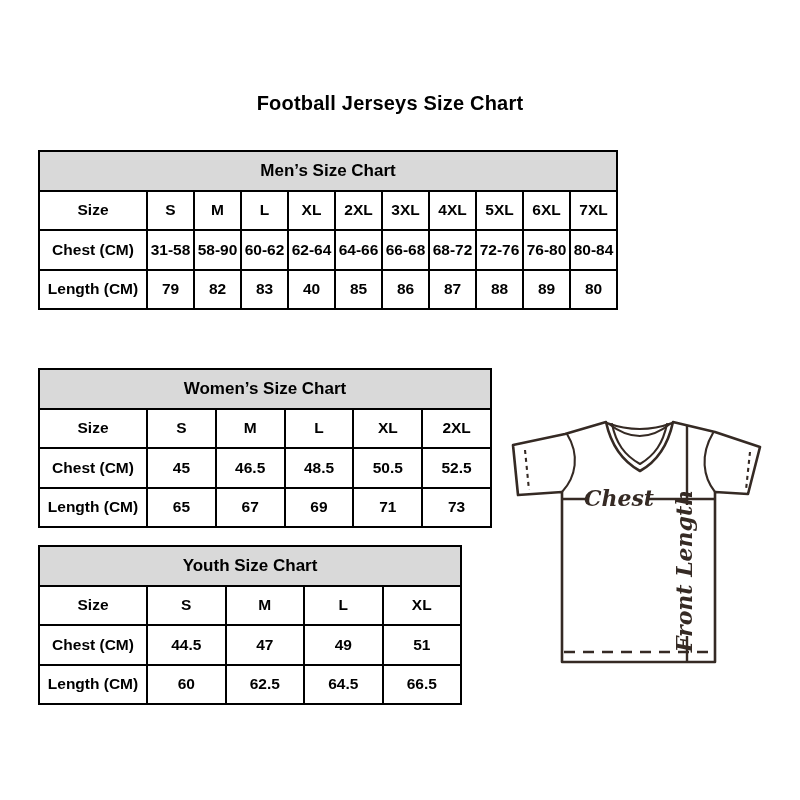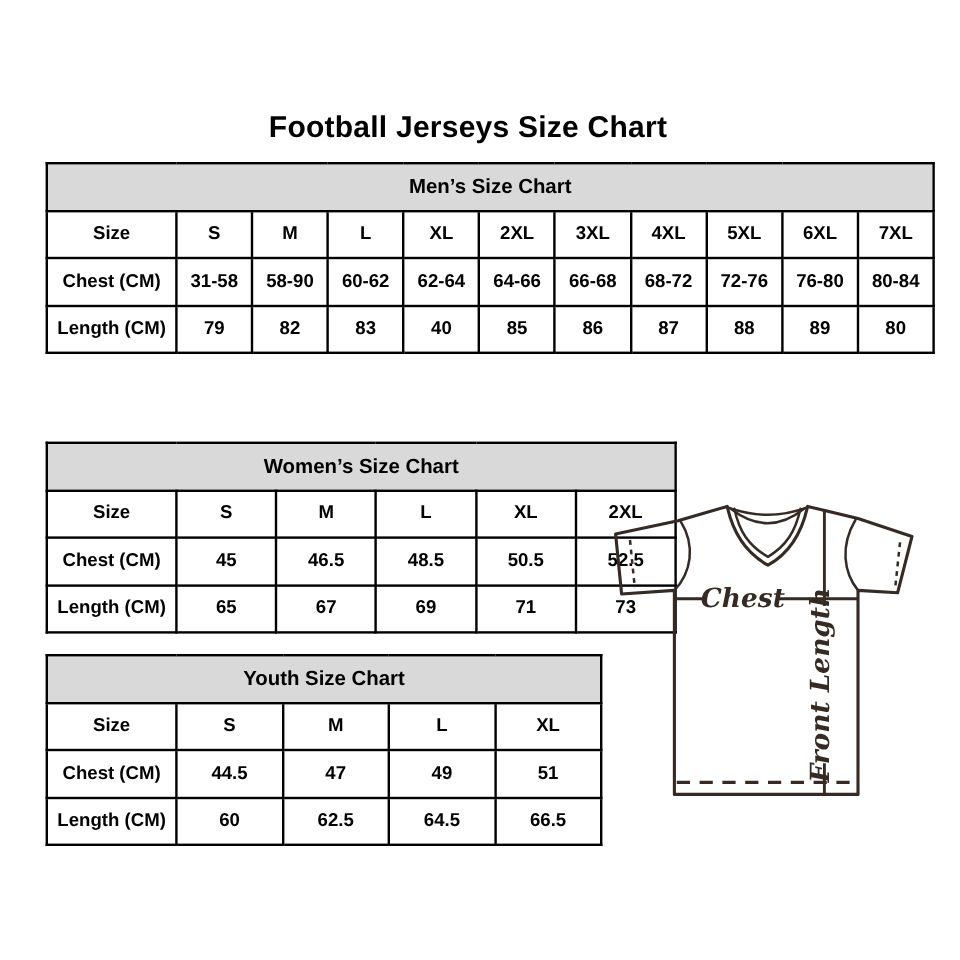--- a/index.html
+++ b/index.html
@@ -15,34 +15,34 @@
     color: #000;
     overflow: hidden;
   }
   .page-title {
     position: absolute;
     top: 92px;
     left: 0;
     width: 780px;
     margin: 0;
     text-align: center;
-    font-size: 25px;
+    font-size: 20px;
     font-weight: bold;
     letter-spacing: 0.2px;
     color: #000;
   }
   table.size-table {
     position: absolute;
     border-collapse: collapse;
     table-layout: fixed;
     background: #fff;
   }
-  #table-mens   { left: 38px; top: 135px; width: 741px; }
-  #table-womens { left: 38px; top: 368px; width: 526px; }
-  #table-youth  { left: 38px; top: 545px; width: 464px; }
+  #table-mens   { left: 38px; top: 150px; width: 580px; }
+  #table-womens { left: 38px; top: 368px; width: 454px; }
+  #table-youth  { left: 38px; top: 545px; width: 424px; }
 
   table.size-table th,
   table.size-table td {
     border: 2px solid #000;
     height: 37.5px;
     padding: 0 2px;
     text-align: center;
     vertical-align: middle;
     font-weight: bold;
     font-size: 15.5px;

